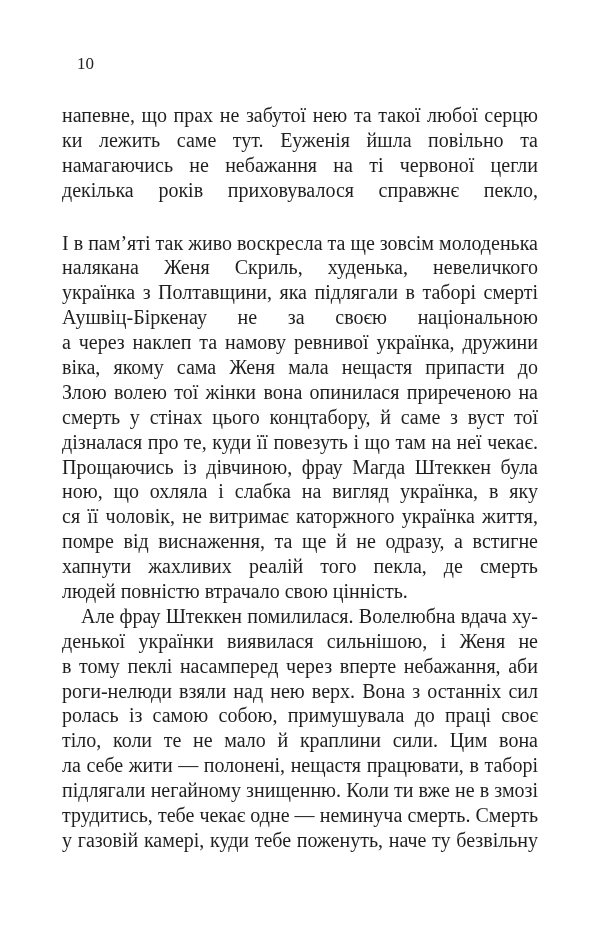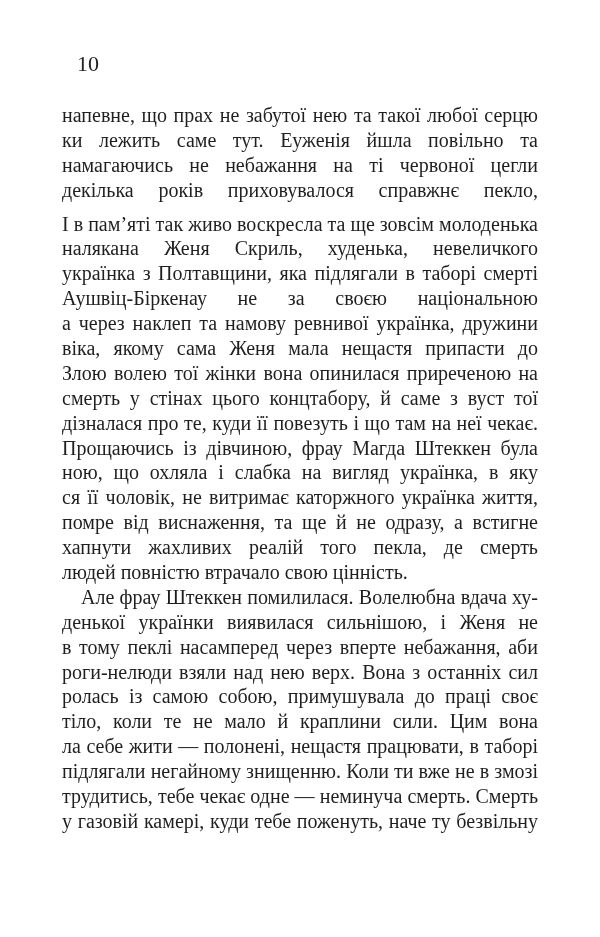--- a/index.html
+++ b/index.html
@@ -13,37 +13,37 @@
     height: 937px;
     background: #ffffff;
     font-family: "Liberation Serif", serif;
     color: #1f1f1f;
     overflow: hidden;
   }
   .page-number {
     position: absolute;
     left: 77px;
     top: 53px;
-    font-size: 22px;
+    font-size: 17px;
     line-height: 22px;
     color: #222222;
   }
   .text-block {
     position: absolute;
     left: 62px;
     top: 103px;
     width: 476px;
     font-size: 20px;
   }
   .para {
     margin: 0;
     padding: 0;
   }
   .para.gap-before {
-    margin-top: 9px;
+    margin-top: 28px;
   }
   .para.indent .line:first-child {
     text-indent: 19px;
   }
   .line {
     height: 24.9px;
     line-height: 24.9px;
     text-align: justify;
     text-align-last: justify;
     overflow: hidden;

